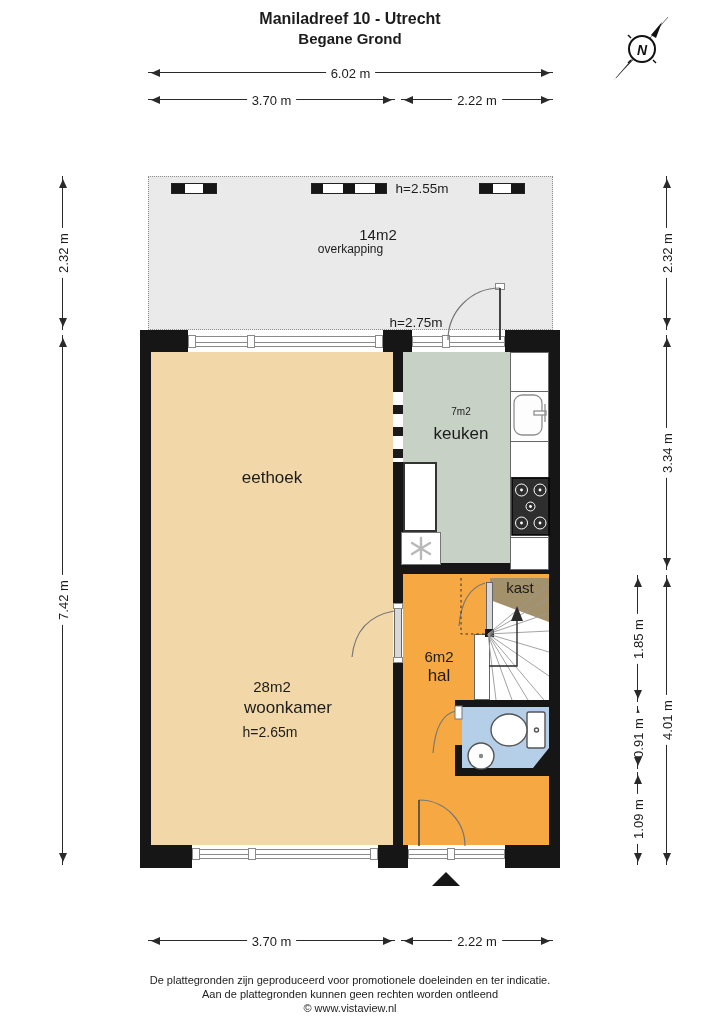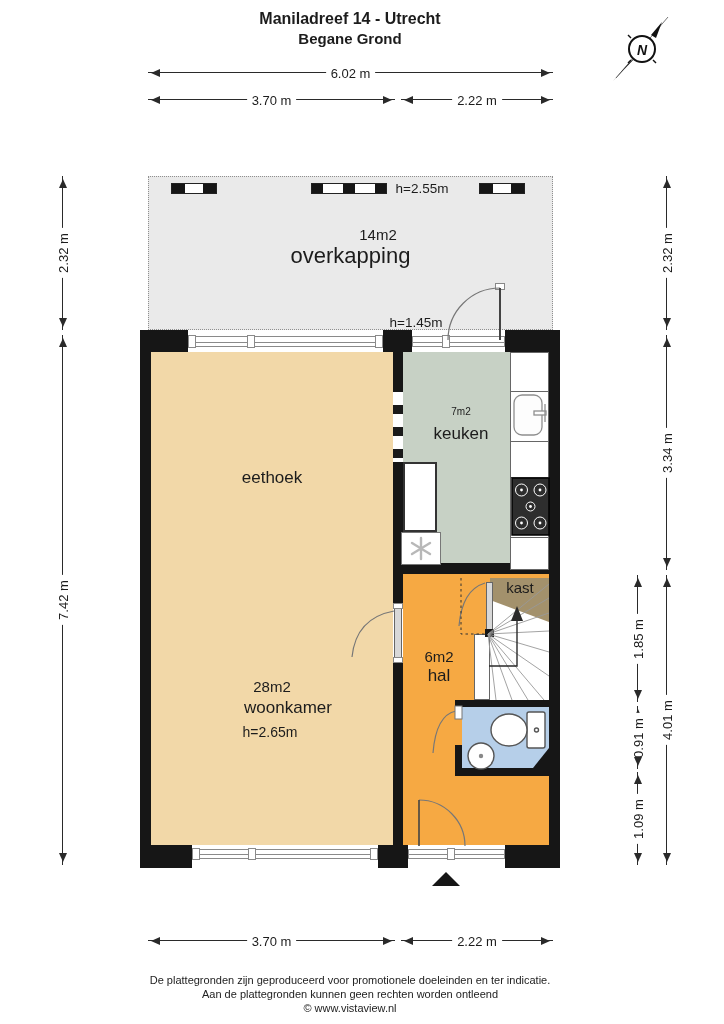--- a/index.html
+++ b/index.html
@@ -26,21 +26,21 @@
   .vdim::after{content:"";position:absolute;bottom:-1px;left:-4.5px;border:4px solid transparent;border-top:9px solid #2a2a2a;}
   .vdim span{position:absolute;top:50%;left:0;transform:translate(-50%,-50%) rotate(-90deg);background:#fff;padding:0 5px;font-size:13px;white-space:nowrap;}
   .dash-open{background:repeating-linear-gradient(180deg,#fff 0 13px,#1a1a1a 13px 22px);}
   .footer-line{width:700px;left:0;text-align:center;font-size:11px;color:#222;}
 </style>
 </head>
 <body>
 
 <div class="canvas">
 
-  <div class="a title" style="top:10px;font-size:16px;">Maniladreef 14 - Utrecht</div>
+  <div class="a title" style="top:10px;font-size:16px;">Maniladreef 10 - Utrecht</div>
   <div class="a title" style="top:30px;font-size:15px;">Begane Grond</div>
 
   <svg class="a" style="left:608px;top:8px;" width="100" height="92" viewBox="0 0 100 92">
     <line x1="8" y1="70" x2="60" y2="9" stroke="#777" stroke-width="1"></line>
     <polygon points="5,73 29,48 22,54" fill="#111"></polygon>
     <polygon points="43,27 54,14 48,30" fill="#111"></polygon>
     <circle cx="34" cy="41" r="13" fill="#fff" stroke="#111" stroke-width="2"></circle>
     <line x1="23" y1="30" x2="20" y2="27" stroke="#111" stroke-width="1.4"></line>
     <line x1="45" y1="52" x2="48" y2="55" stroke="#111" stroke-width="1.4"></line>
     <line x1="23" y1="52" x2="20" y2="55" stroke="#111" stroke-width="1.4"></line>
@@ -98,21 +98,21 @@
     <div class="pb" style="width:11px;"></div>
       <div class="pb" style="width:12px;"></div>
       <div class="pb" style="width:11px;"></div>
   </div>
   <div class="a beam" style="left:479px;top:183px;width:46px;height:11px;">
     <div class="pb" style="width:13px;"></div>
       <div class="pb" style="width:13px;"></div>
   </div>
   <div class="lbl" style="left:386px;top:181px;width:72px;font-size:13.5px;">h=2.55m</div>
   <div class="lbl" style="left:148px;top:226px;width:460px;font-size:15px;">14m2</div>
-  <div class="lbl" style="left:148px;top:243px;width:405px;font-size:22px;">overkapping</div>
+  <div class="lbl" style="left:148px;top:243px;width:405px;font-size:12px;">overkapping</div>
 
   <div class="a wall" style="left:140px;top:330px;width:420px;height:538px;"></div>
 
   <div class="a" style="left: 151px; top: 352px; width: 242px; height: 493px; background-color: rgb(242, 216, 168);"></div>
   <div class="a" style="left: 403px; top: 352px; width: 146px; height: 211px; background-color: rgb(199, 209, 197);"></div>
   <div class="a" style="left: 403px; top: 574px; width: 146px; height: 271px; background-color: rgb(246, 169, 67);"></div>
 
   <div class="a" style="left:490px;top:578px;width:59px;height:122px;background:#fff;"></div>
   <div class="a" style="left:474px;top:634px;width:16px;height:66px;background:#fff;border:1px solid #666;box-sizing:border-box;"></div>
   <div class="a" style="left: 490px; top: 578px; width: 59px; height: 44px; clip-path: polygon(0px 0px, 100% 0px, 100% 100%, 0px 50%); background-color: rgb(163, 145, 108);"></div>
@@ -233,21 +233,21 @@
       <ellipse cx="509" cy="730" rx="18" ry="16" fill="#fff"></ellipse>
       <circle cx="536.5" cy="730" r="2" fill="#fff"></circle>
     </g>
     <g>
       <circle cx="481" cy="756" r="13" fill="#fff" stroke="#555" stroke-width="1.4"></circle>
       <circle cx="481" cy="756" r="2.2" fill="#888"></circle>
     </g>
     <rect x="455" y="706" width="7" height="13" fill="#fff" stroke="#777" stroke-width="1"></rect>
   </svg>
 
-  <div class="lbl" style="left:376px;top:315px;width:80px;font-size:13.5px;">h=1.45m</div>
+  <div class="lbl" style="left:376px;top:315px;width:80px;font-size:13.5px;">h=2.75m</div>
   <div class="lbl" style="left:151px;top:468px;width:242px;font-size:17px;">eethoek</div>
   <div class="lbl" style="left:151px;top:678px;width:242px;font-size:15px;">28m2</div>
   <div class="lbl" style="left:167px;top:698px;width:242px;font-size:17px;">woonkamer</div>
   <div class="lbl" style="left:151px;top:724px;width:238px;font-size:14px;">h=2.65m</div>
   <div class="lbl" style="left:403px;top:406px;width:116px;font-size:10px;">7m2</div>
   <div class="lbl" style="left:403px;top:424px;width:116px;font-size:17px;">keuken</div>
   <div class="lbl" style="left:403px;top:648px;width:72px;font-size:15px;">6m2</div>
   <div class="lbl" style="left:403px;top:666px;width:72px;font-size:17px;">hal</div>
   <div class="lbl" style="left:492px;top:579px;width:56px;font-size:15px;">kast</div>
 

